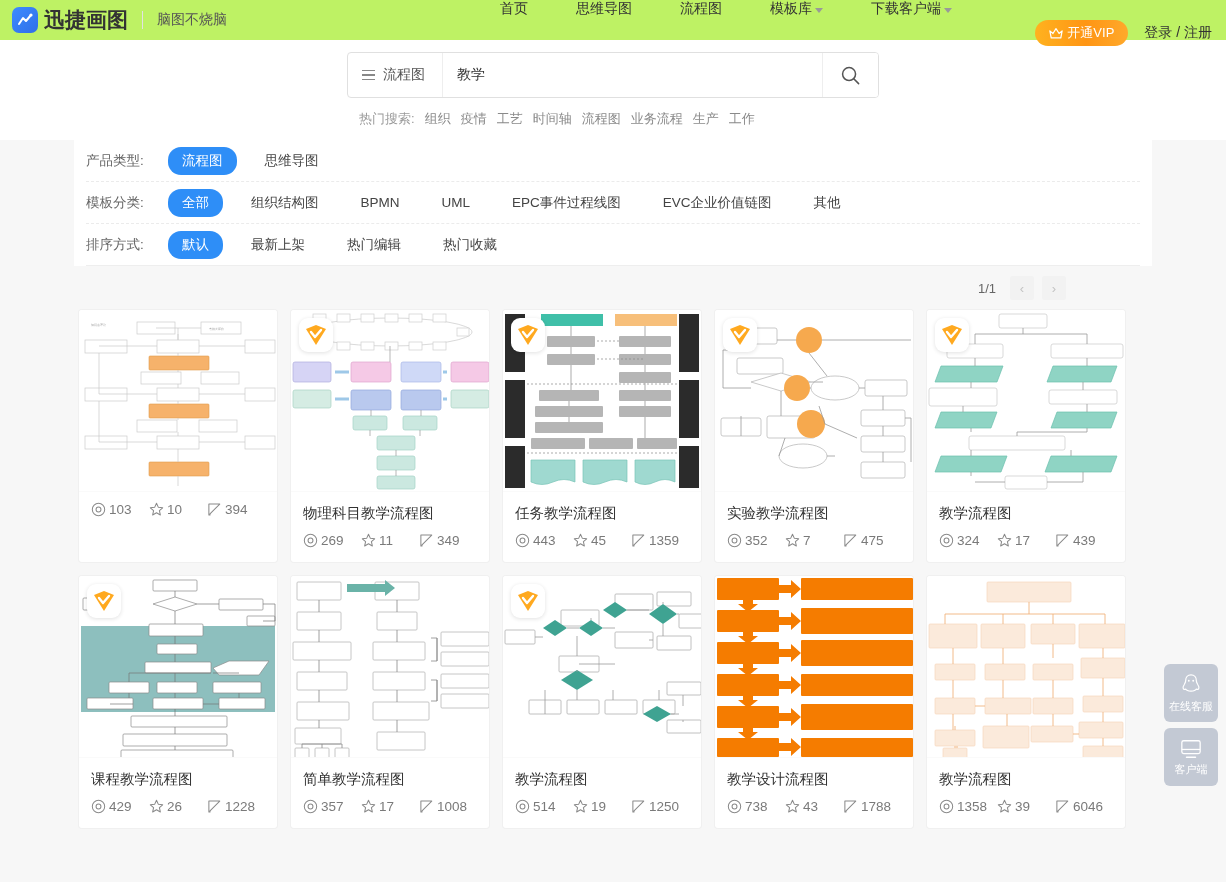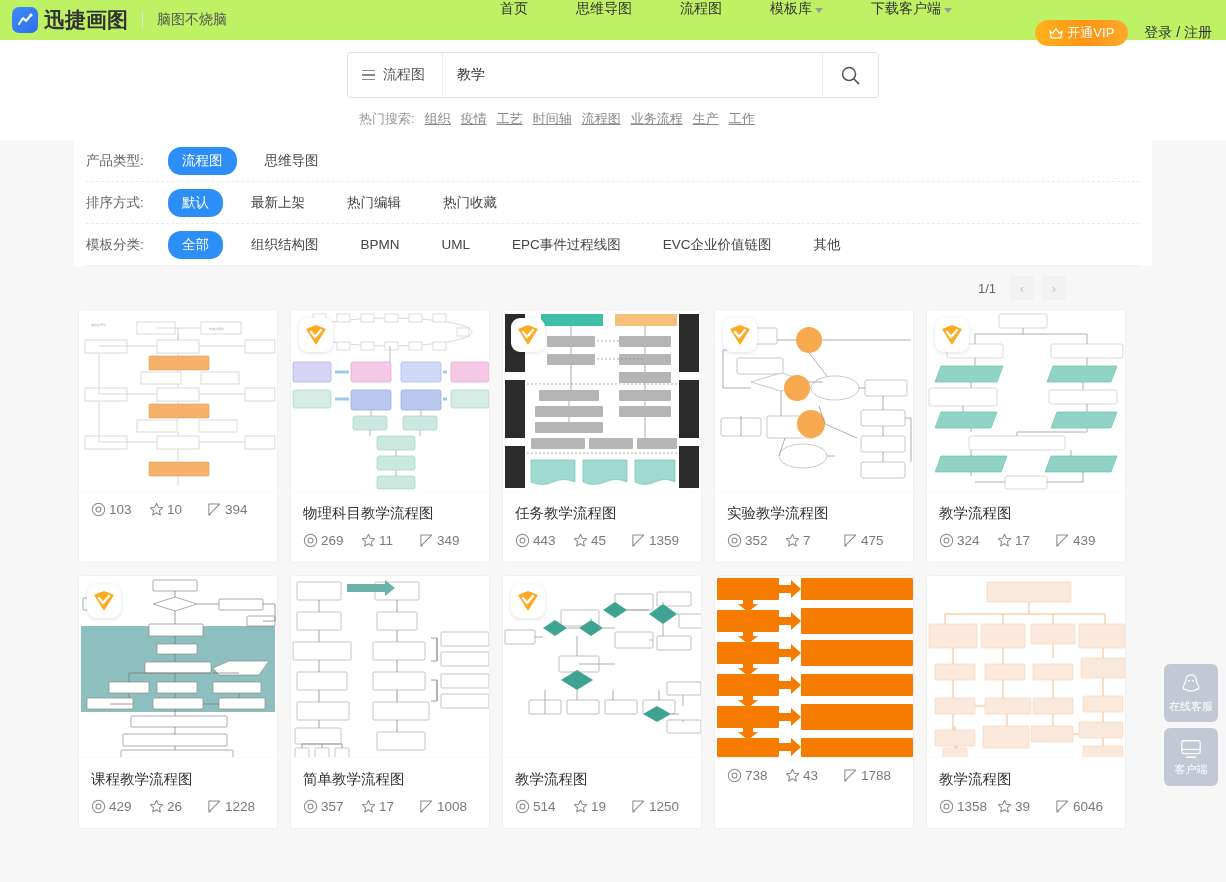--- a/index.html
+++ b/index.html
@@ -78,21 +78,21 @@
   }
   .search-btn {
     width: 56px; border-left: 1px solid #eee; background: #fff;
     display: flex; align-items: center; justify-content: center; cursor: pointer;
   }
   .hot-row {
     width: 532px; margin-top: 12px; display: flex; align-items: center;
     gap: 10px; font-size: 13px; color: #9a9a9a; padding-left: 12px;
   }
   .hot-label { color: #9a9a9a; }
-  .hot-tag { color: #8a8a8a; cursor: pointer; text-decoration: underline; }
+  .hot-tag { color: #8a8a8a; cursor: pointer; }
 
   
   .filters {
     background: #fff; margin: 0 auto; width: 1078px;
     padding: 0 12px;
   }
   .filter-row {
     display: flex; align-items: center; height: 42px;
     border-bottom: 1px dashed #ebebeb;
   }
@@ -240,35 +240,35 @@
   </div>
 </div>
 
 <div class="filters">
   <div class="filter-row">
     <span class="filter-label">产品类型:</span>
     <span class="chip active">流程图</span>
     <span class="chip">思维导图</span>
   </div>
   <div class="filter-row">
-    <span class="filter-label">排序方式:</span>
-    <span class="chip active">默认</span>
-    <span class="chip">最新上架</span>
-    <span class="chip">热门编辑</span>
-    <span class="chip">热门收藏</span>
-  </div>
-  <div class="filter-row">
     <span class="filter-label">模板分类:</span>
     <span class="chip active">全部</span>
     <span class="chip">组织结构图</span>
     <span class="chip">BPMN</span>
     <span class="chip">UML</span>
     <span class="chip">EPC事件过程线图</span>
     <span class="chip">EVC企业价值链图</span>
     <span class="chip">其他</span>
+  </div>
+  <div class="filter-row">
+    <span class="filter-label">排序方式:</span>
+    <span class="chip active">默认</span>
+    <span class="chip">最新上架</span>
+    <span class="chip">热门编辑</span>
+    <span class="chip">热门收藏</span>
   </div>
 </div>
 
 <div class="pager">
   <span class="pager-count">1/1</span>
   <button class="pager-btn">‹</button>
   <button class="pager-btn">›</button>
 </div>
 
 <div class="grid">
@@ -788,20 +788,21 @@
           <path d="M28 152 h10 v4 h5 l-10 8 l-10 -8 h5 z"></path>
           <path d="M64 9 h12 v-5 l10 9 l-10 9 v-5 h-12 z"></path>
           <path d="M64 41 h12 v-5 l10 9 l-10 9 v-5 h-12 z"></path>
           <path d="M64 73 h12 v-5 l10 9 l-10 9 v-5 h-12 z"></path>
           <path d="M64 105 h12 v-5 l10 9 l-10 9 v-5 h-12 z"></path>
           <path d="M64 137 h12 v-5 l10 9 l-10 9 v-5 h-12 z"></path>
           <path d="M64 167 h12 v-5 l10 9 l-10 9 v-5 h-12 z"></path>
         </g>
       </svg>
     </div>
+    <div class="card-title">教学设计流程图</div>
     <div class="card-stats">
       <span class="stat">
         <svg width="15" height="15" viewBox="0 0 16 16">
             <circle cx="8" cy="8" r="6.6" fill="none" stroke="#8a8a8a" stroke-width="1.1"></circle>
             <circle cx="8" cy="8" r="2.6" fill="none" stroke="#8a8a8a" stroke-width="1.1"></circle>
           </svg>
         <span>738</span>
       </span>
       <span class="stat">
         <svg width="15" height="15" viewBox="0 0 16 16">

